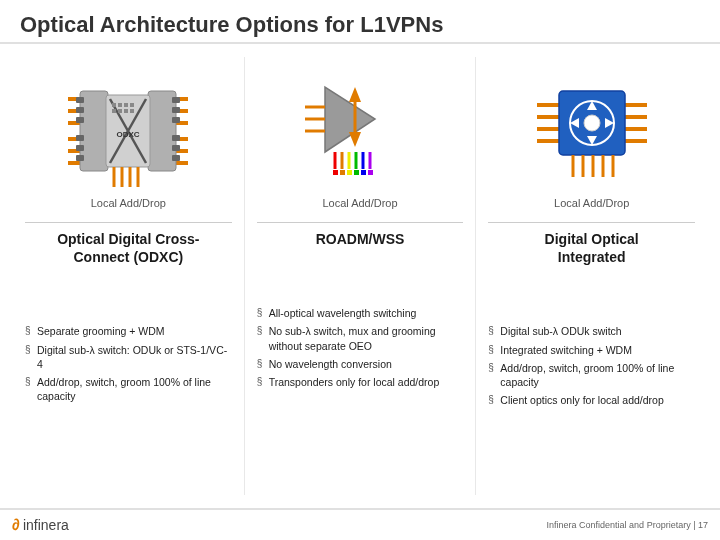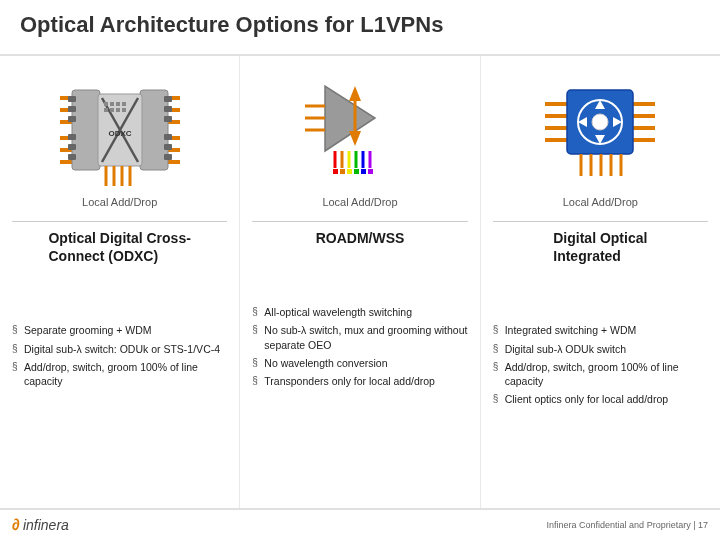--- a/index.html
+++ b/index.html
@@ -15,34 +15,34 @@
     .slide {
       width: 720px;
       height: 540px;
       background: #fff;
       display: flex;
       flex-direction: column;
     }
 
     .title-bar {
       background: #fff;
-      padding: 12px 20px 16px 20px;
+      padding: 12px 20px 4px 20px;
       border-bottom: 2px solid #e0e0e0;
     }
 
     .title-text {
       font-size: 22px;
       font-weight: bold;
       color: #333;
     }
 
     .content-area {
       display: flex;
       flex: 1;
-      padding: 0;
+      padding: 13px;
       gap: 0;
     }
 
     .column {
       flex: 1;
       display: flex;
       flex-direction: column;
       align-items: center;
       padding: 10px 12px;
       border-right: 1px solid #e8e8e8;
@@ -64,21 +64,21 @@
       font-size: 11px;
       color: #555;
       margin-bottom: 8px;
       text-align: center;
     }
 
     .col-title {
       font-size: 14px;
       font-weight: bold;
       color: #1a1a1a;
-      text-align: left;
+      text-align: center;
       margin-bottom: 8px;
       line-height: 1.3;
     }
 
     .bullet-list {
       list-style: none;
       padding: 0;
       width: 100%;
       margin-top: 48px;
     }
@@ -117,21 +117,20 @@
 
     .footer-logo-symbol {
       color: #e07b00;
       font-size: 16px;
       font-weight: bold;
     }
 
     .footer-logo-text {
       font-size: 14px;
       color: #444;
-      font-style: italic;
     }
 
     .footer-right {
       font-size: 9px;
       color: #666;
     }
 
     
     .odxc-diagram svg {
       width: 120px;
@@ -312,22 +311,22 @@
           <line x1="76" y1="78" x2="76" y2="100" stroke="#e07b00" stroke-width="3"></line>
         </svg>
       </div>
       <div class="add-drop-label">Local Add/Drop</div>
       <div class="divider-line"></div>
       <div class="col-title">
         <span>Digital Optical</span><br>
         <span>Integrated</span>
       </div>
       <ul class="bullet-list">
+        <li>Digital sub-λ ODUk switch</li>
         <li>Integrated switching + WDM</li>
-        <li>Digital sub-λ ODUk switch</li>
         <li>Add/drop, switch, groom 100% of line capacity</li>
         <li>Client optics only for local add/drop</li>
       </ul>
     </div>
 
   </div>
 
   <div class="footer">
     <div class="footer-logo">
       <span class="footer-logo-symbol">∂</span>

